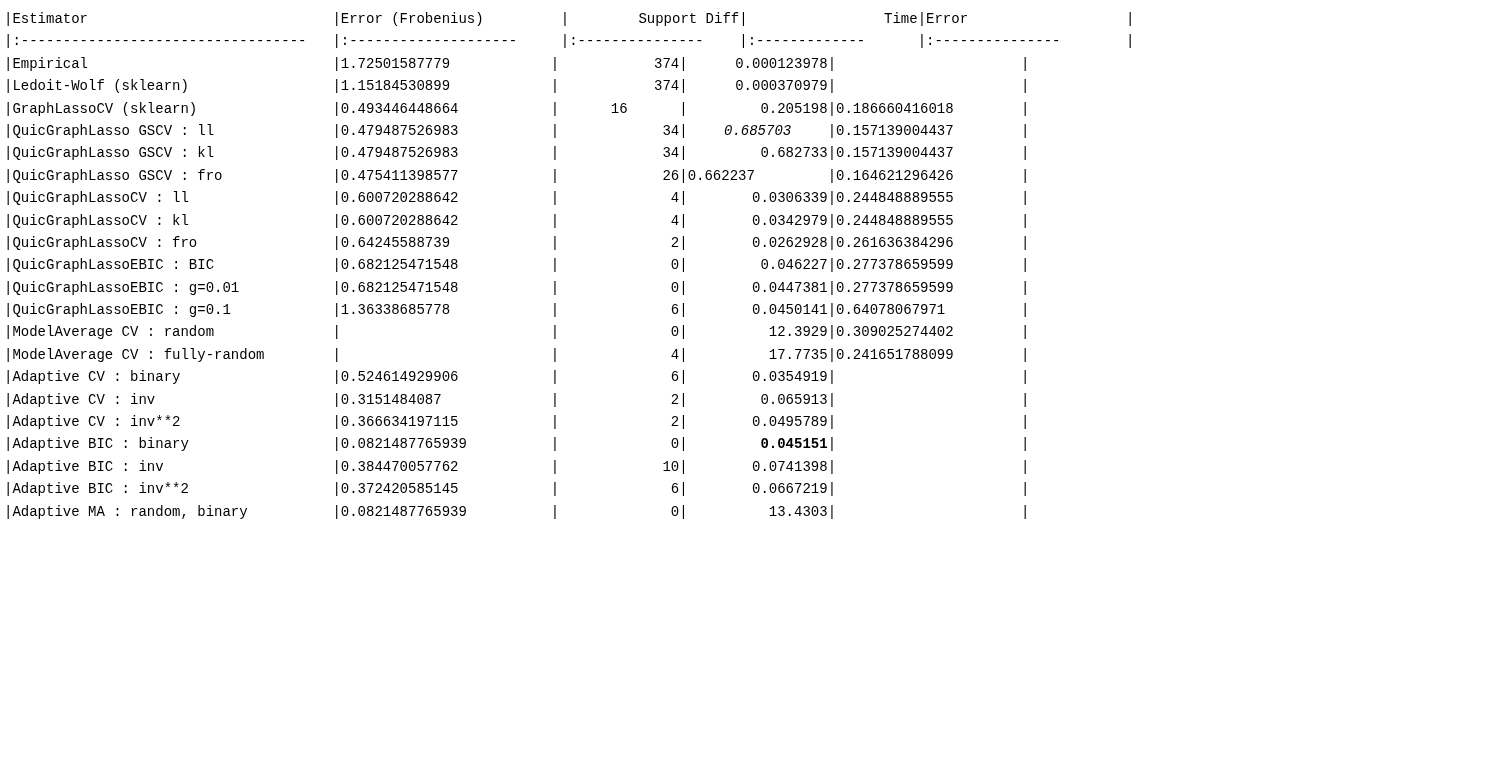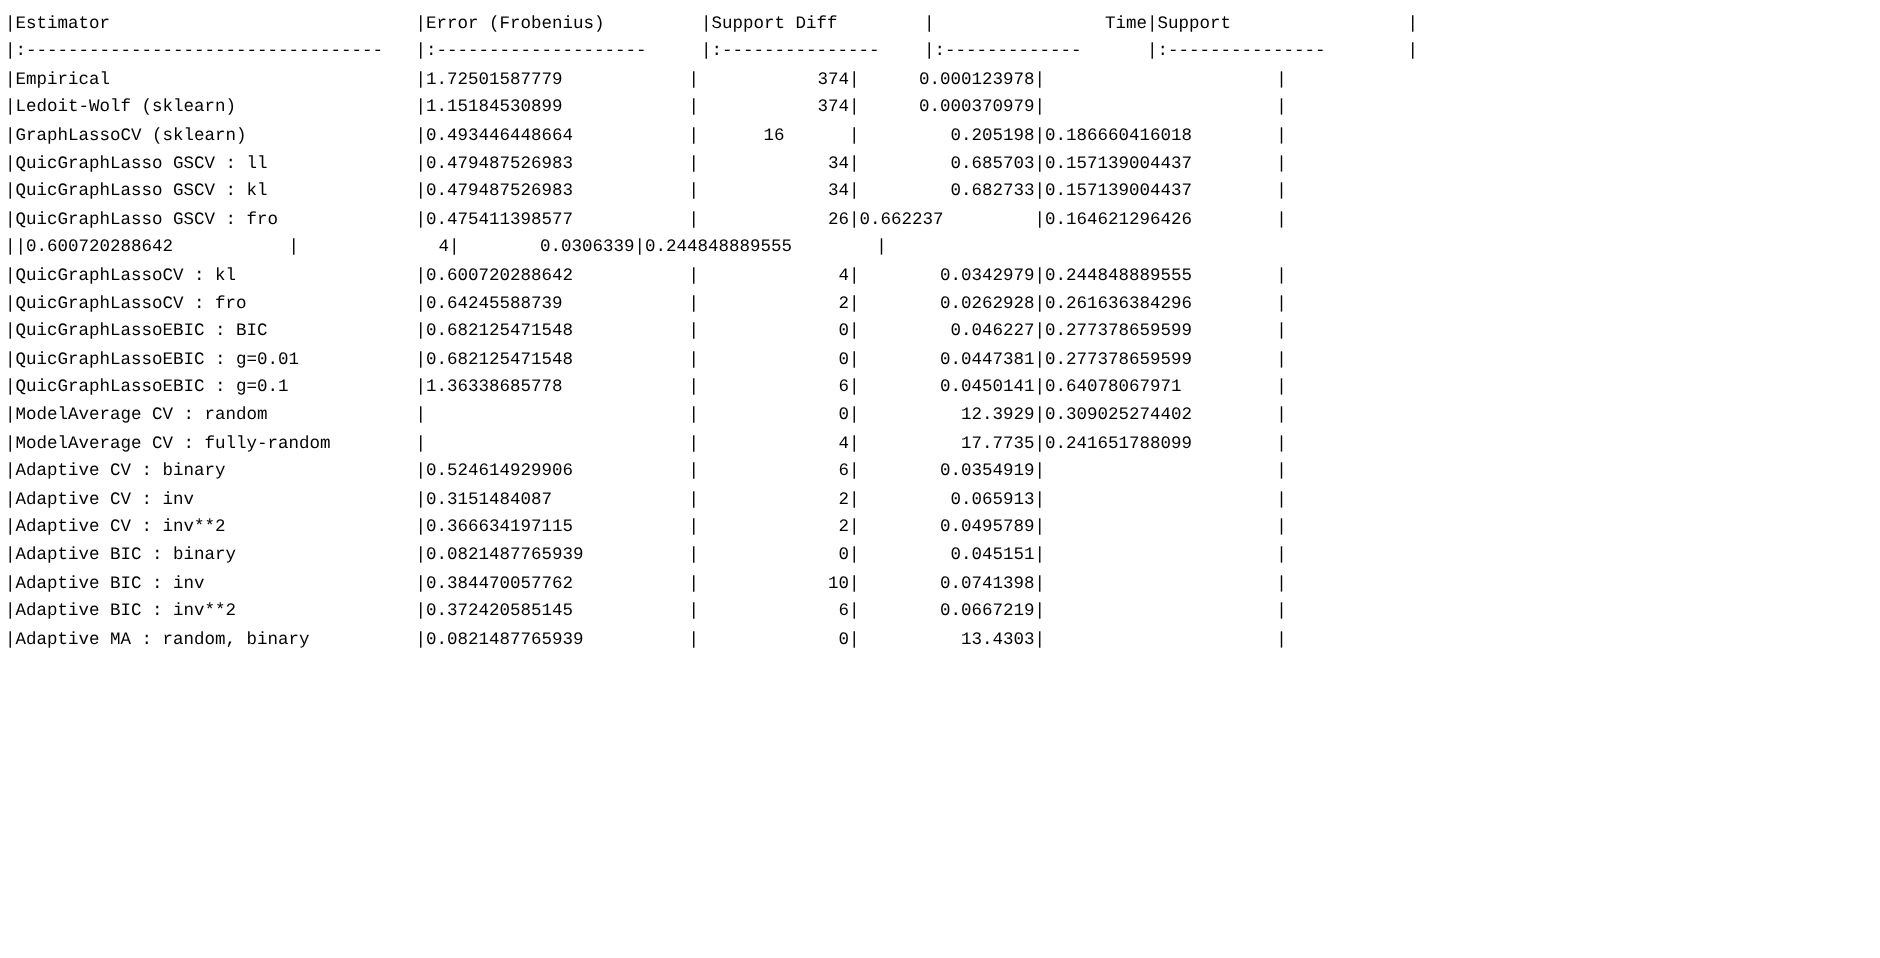--- a/index.html
+++ b/index.html
@@ -27,21 +27,21 @@
       width: 320px;
       min-width: 320px;
     }
     .col-error {
       width: 220px;
       min-width: 220px;
     }
     .col-support {
       width: 170px;
       min-width: 170px;
-      text-align: left;
+      text-align: right;
     }
     .col-time {
       width: 170px;
       min-width: 170px;
       text-align: right;
     }
     .col-lambda {
       width: 200px;
       min-width: 200px;
     }
@@ -63,21 +63,21 @@
   <div class="table-line header-row">
     <span class="sep">| </span>
     <span class="col-estimator">Estimator</span>
     <span class="sep">| </span>
     <span class="col-error">Error (Frobenius)</span>
     <span class="sep">| </span>
     <span class="col-support">Support Diff</span>
     <span class="sep"> | </span>
     <span class="col-time">Time</span>
     <span class="sep"> | </span>
-    <span class="col-lambda">Support</span>
+    <span class="col-lambda">Error</span>
     <span class="sep"> |</span>
   </div>
 
   <div class="table-line divider-row">
     <span class="sep">|</span>
     <span class="col-estimator">:----------------------------------</span>
     <span class="sep">|</span>
     <span class="col-error">:--------------------</span>
     <span class="sep">|</span>
     <span class="col-support" style="text-align:left;">:---------------</span>
@@ -129,21 +129,21 @@
         <span> |</span>
       </div>
       <div class="table-line">
         <span>| </span>
         <span style="display:inline-block;width:320px;">QuicGraphLasso GSCV : ll</span>
         <span>|</span>
         <span style="display:inline-block;width:210px;"> 0.479487526983</span>
         <span>| </span>
         <span style="display:inline-block;width:120px;text-align:right;">34</span>
         <span> | </span>
-        <span style="display:inline-block;width:140px;text-align:right;">0.685703</span>
+        <span style="display:inline-block;width:140px;text-align:center;font-style:italic;">0.685703</span>
         <span> |</span>
         <span style="display:inline-block;width:185px;"> 0.157139004437</span>
         <span> |</span>
       </div>
       <div class="table-line">
         <span>| </span>
         <span style="display:inline-block;width:320px;">QuicGraphLasso GSCV : kl</span>
         <span>|</span>
         <span style="display:inline-block;width:210px;"> 0.479487526983</span>
         <span>| </span>
@@ -162,20 +162,21 @@
         <span>| </span>
         <span style="display:inline-block;width:120px;text-align:right;">26</span>
         <span> | </span>
         <span style="display:inline-block;width:140px;">0.662237</span>
         <span> |</span>
         <span style="display:inline-block;width:185px;"> 0.164621296426</span>
         <span> |</span>
       </div>
       <div class="table-line">
         <span>| </span>
+        <span style="display:inline-block;width:320px;">QuicGraphLassoCV : ll</span>
         <span>|</span>
         <span style="display:inline-block;width:210px;"> 0.600720288642</span>
         <span>| </span>
         <span style="display:inline-block;width:120px;text-align:right;">4</span>
         <span> | </span>
         <span style="display:inline-block;width:140px;text-align:right;">0.0306339</span>
         <span> |</span>
         <span style="display:inline-block;width:185px;"> 0.244848889555</span>
         <span> |</span>
       </div>
@@ -310,21 +311,21 @@
         <span> |</span>
       </div>
       <div class="table-line">
         <span>| </span>
         <span style="display:inline-block;width:320px;">Adaptive BIC : binary</span>
         <span>|</span>
         <span style="display:inline-block;width:210px;"> 0.0821487765939</span>
         <span>| </span>
         <span style="display:inline-block;width:120px;text-align:right;">0</span>
         <span> | </span>
-        <span style="display:inline-block;width:140px;text-align:right;">0.045151</span>
+        <span style="display:inline-block;width:140px;text-align:right;font-weight:bold;">0.045151</span>
         <span> |</span>
         <span style="display:inline-block;width:185px;"></span>
         <span> |</span>
       </div>
       <div class="table-line">
         <span>| </span>
         <span style="display:inline-block;width:320px;">Adaptive BIC : inv</span>
         <span>|</span>
         <span style="display:inline-block;width:210px;"> 0.384470057762</span>
         <span>| </span>

